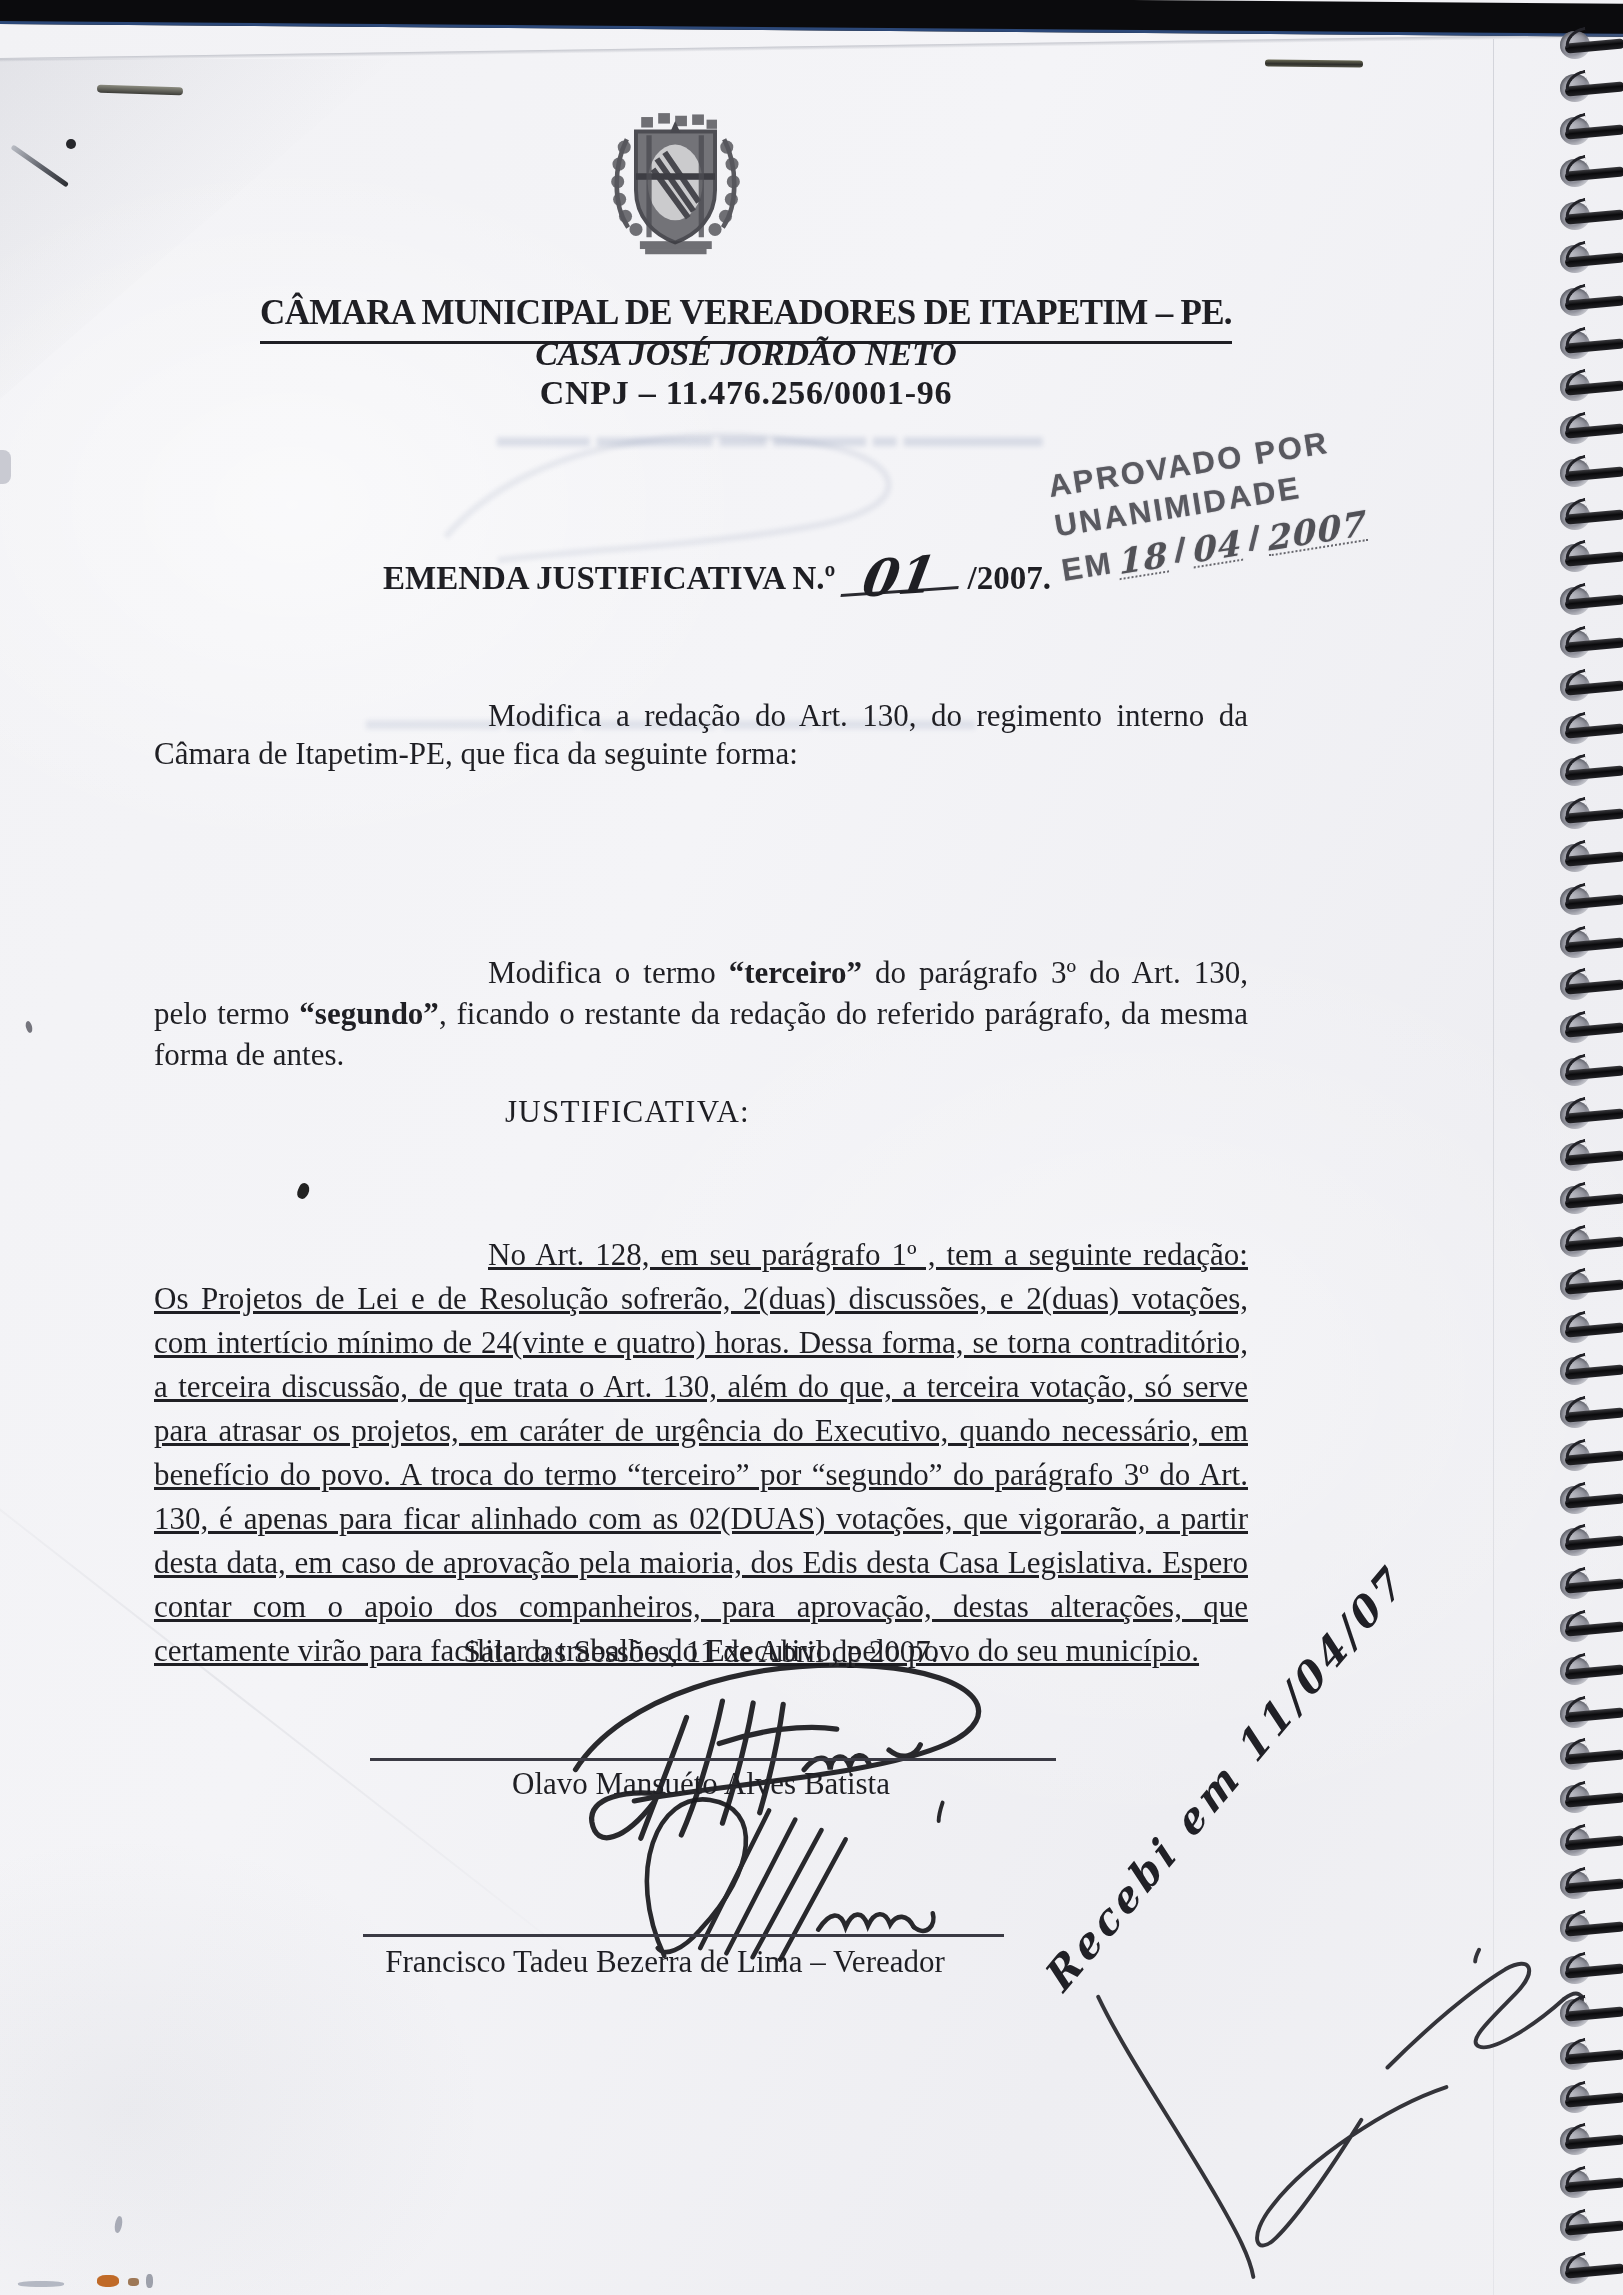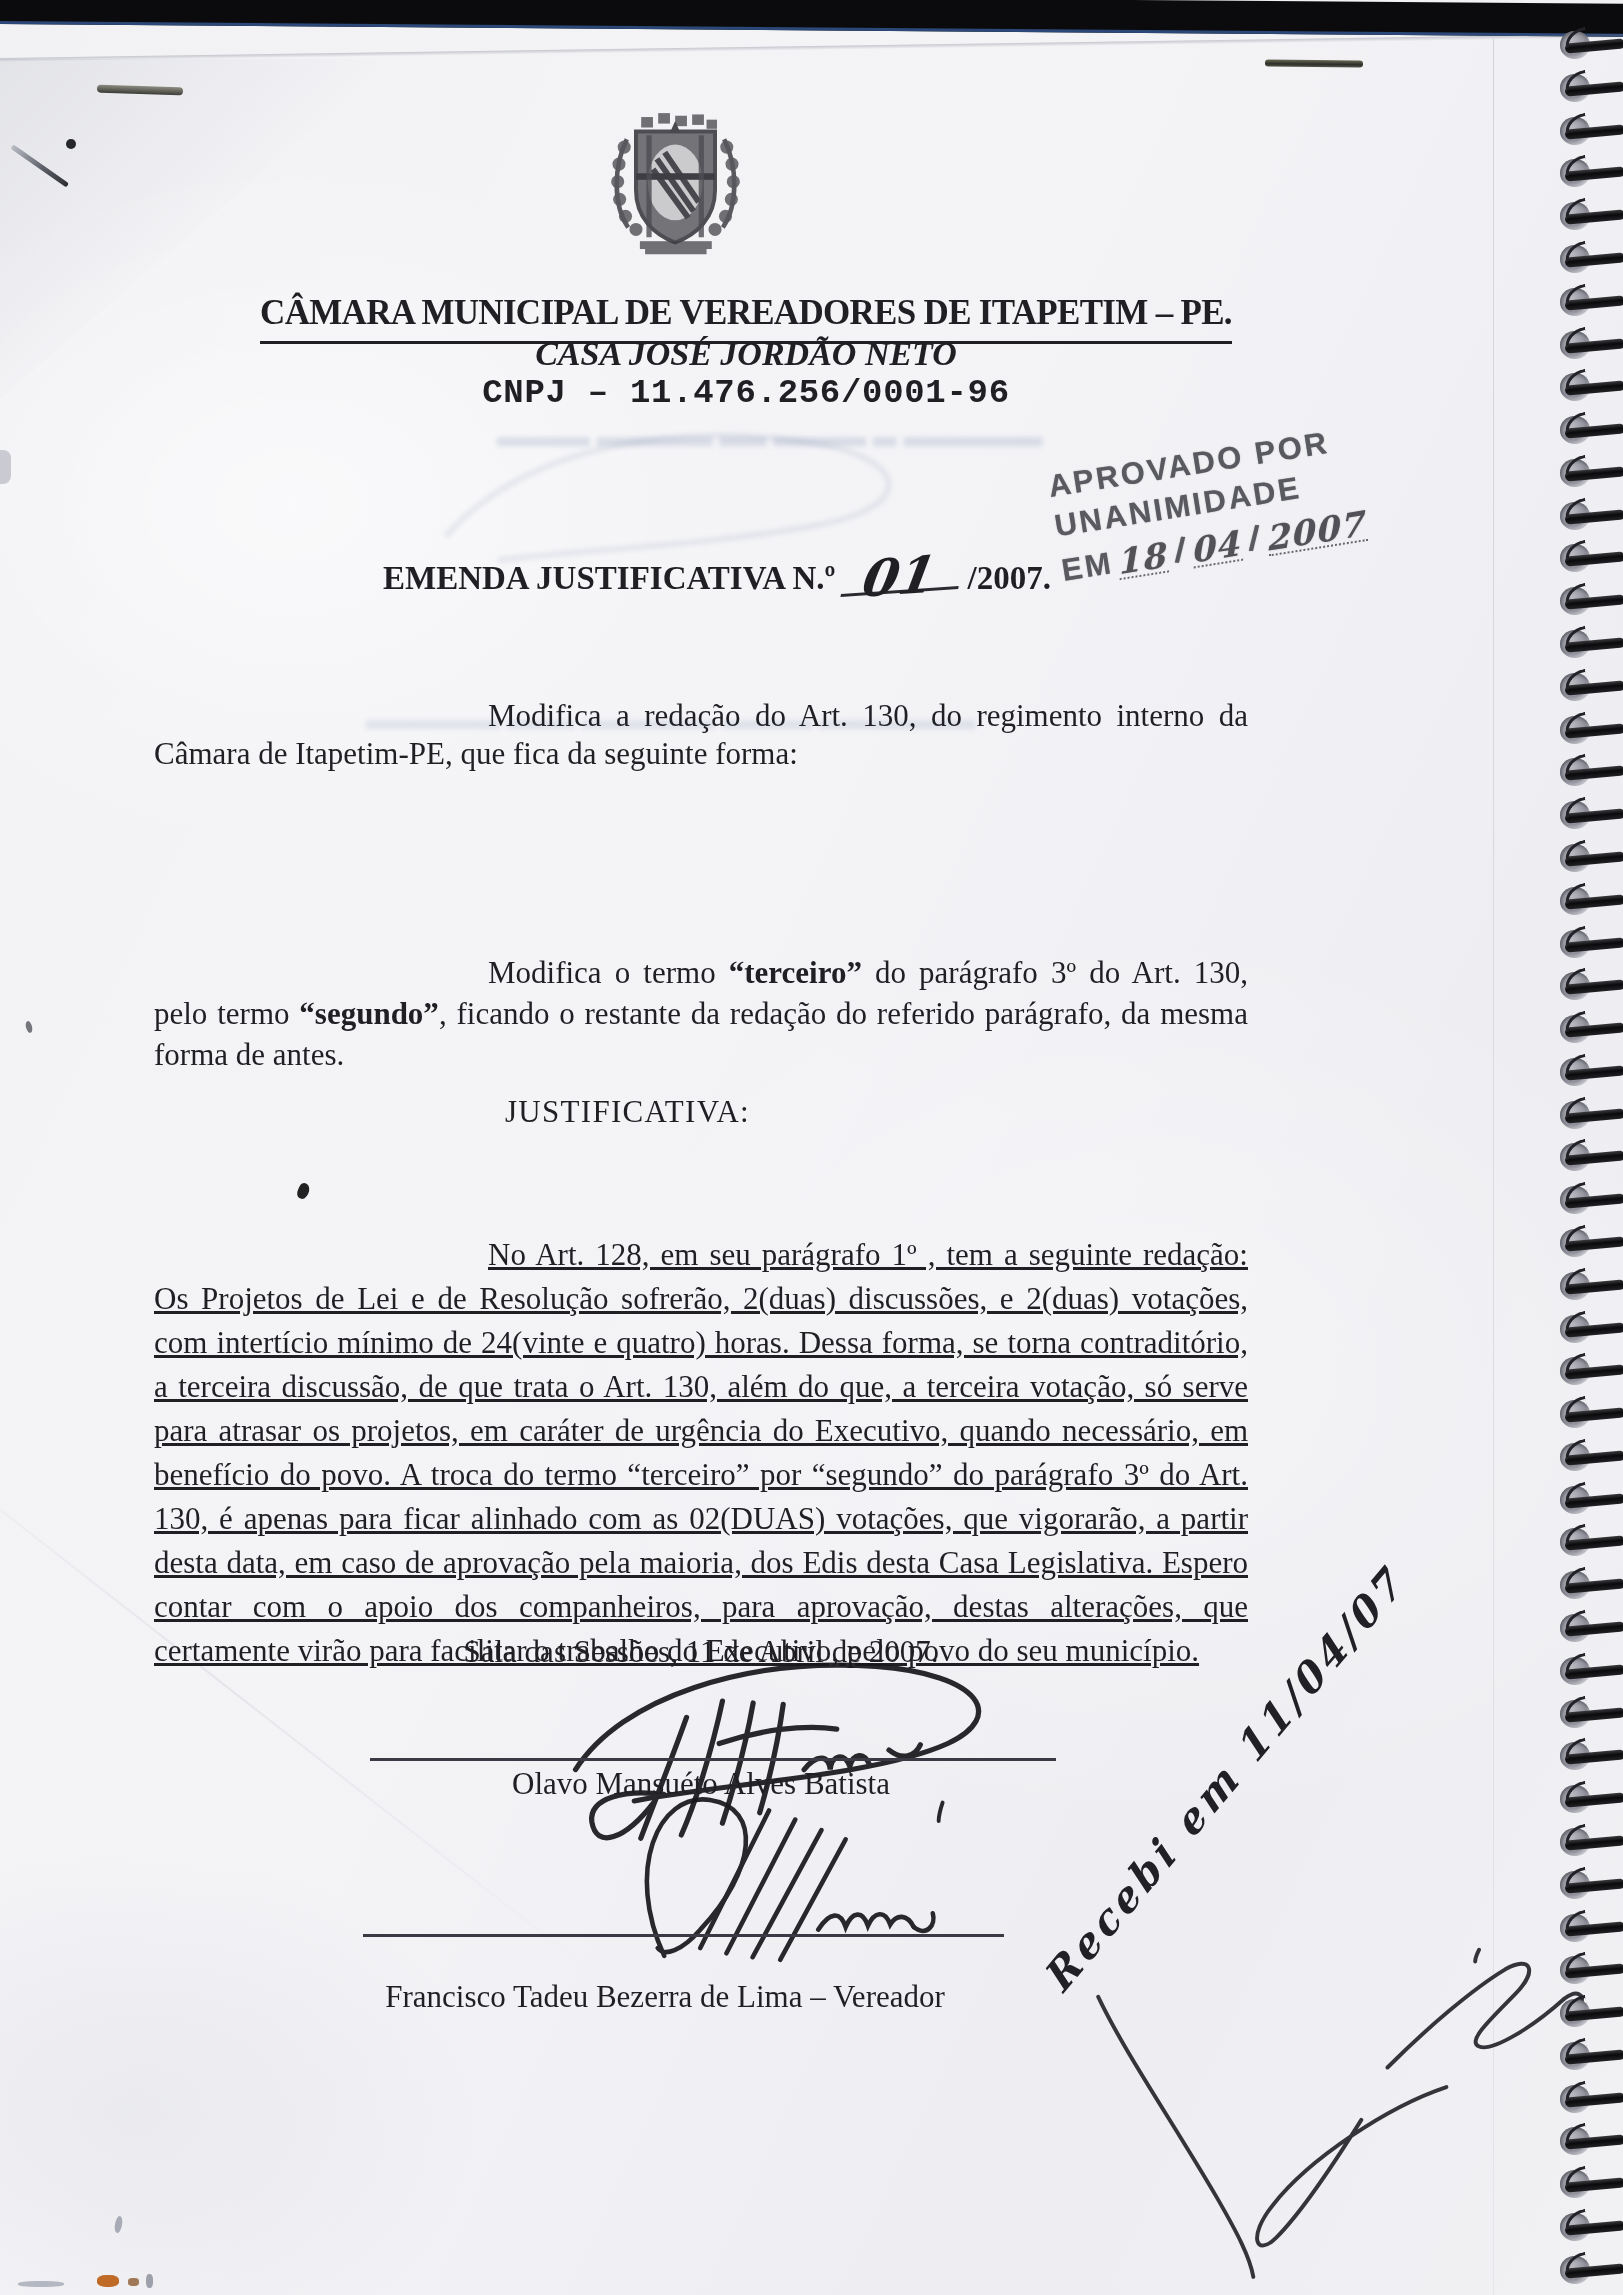--- a/index.html
+++ b/index.html
@@ -40,21 +40,21 @@
   
   .crest{position:absolute;left:602px;top:113px;width:147px;height:144px;filter:blur(0.4px);opacity:.92;}
   
   .ghost{position:absolute;filter:blur(2.6px);opacity:.16;color:#4a5f8e;font-weight:bold;white-space:nowrap;}
   .ghost-sig{position:absolute;left:406px;top:406px;opacity:.10;filter:blur(2px);}
   
   .hdr1{position:absolute;left:0;top:293px;width:1492px;text-align:center;font-size:35px;font-weight:bold;
     letter-spacing:-0.7px;white-space:nowrap;}
   .hdr1 span{border-bottom:3.9px solid #1f1f24;padding-bottom:9px;}
   .hdr2{position:absolute;left:0;top:335px;width:1492px;text-align:center;font-size:34px;font-weight:bold;font-style:italic;}
-  .hdr3{position:absolute;left:0;top:374px;width:1492px;text-align:center;font-size:34px;font-weight:bold;letter-spacing:0.7px;font-family:Liberation Mono, monospace;}
+  .hdr3{position:absolute;left:0;top:374px;width:1492px;text-align:center;font-size:34px;font-weight:bold;letter-spacing:0.7px;}
   
   .stamp{position:absolute;left:1053px;top:440px;width:366px;transform:rotate(-9deg);
     font-family:"Liberation Sans","DejaVu Sans",sans-serif;color:#45454c;opacity:.88;}
   .stamp .ln{font-size:31px;font-weight:bold;letter-spacing:2.6px;white-space:nowrap;
     text-shadow:0 0 1.3px rgba(70,70,80,.55);}
   .stamp .ln2{margin-top:3.9px;}
   .stamp .ln3{margin-top:5.2px;display:flex;align-items:flex-end;gap:6.5px;}
   .stamp .hand{font-family:"DejaVu Serif",serif;font-style:italic;font-weight:bold;font-size:34px;
     letter-spacing:1.3px;color:#3c3c42;transform:skewX(-8deg);border-bottom:2.6px dotted #55555c;line-height:.9;}
   .stamp .slash{font-size:35px;font-weight:bold;transform:rotate(12deg);}
@@ -69,21 +69,21 @@
   .p1{top:666px;line-height:38px;}
   .art{position:absolute;left:154px;top:809px;width:1094px;font-size:31px;}
   .p2{top:921px;line-height:41px;}
   .just-h{position:absolute;left:505px;top:1094px;font-size:31px;letter-spacing:1.3px;}
   .pj{top:1202px;line-height:44px;text-decoration:underline;}
   .dateline{position:absolute;left:154px;top:1634px;width:1094px;text-align:center;font-size:31px;}
   
   .sigline1{position:absolute;left:370px;top:1758px;width:686px;height:2.6px;background:#3a3a44;}
   .signame1{position:absolute;left:154px;top:1766px;width:1094px;text-align:center;font-size:31px;}
   .sigline2{position:absolute;left:363px;top:1934px;width:641px;height:2.6px;background:#3a3a44;}
-  .signame2{position:absolute;left:118px;top:1944px;width:1094px;text-align:center;font-size:31px;margin-top:35px;}
+  .signame2{position:absolute;left:118px;top:1944px;width:1094px;text-align:center;font-size:31px;}
   .sig-svg{position:absolute;}
   
   .recnote{position:absolute;left:1037px;top:1966px;transform:rotate(-50deg);transform-origin:left top;
     font-family:"DejaVu Serif",serif;font-style:italic;font-weight:bold;font-size:41px;letter-spacing:4.6px;
     color:#202026;white-space:nowrap;transform:rotate(-50deg) skewX(-6deg);}
   
   .coil{position:absolute;left:1560px;width:63px;height:30px;}
   .coil .hole{position:absolute;left:0;top:1.3px;width:30px;height:27.5px;border-radius:50%;
     background:radial-gradient(circle at 40% 35%,#b9bac2,#8e8f99 55%,#d8d9df 80%);
     box-shadow:inset 1.3px 2px 3.9px rgba(40,42,50,.55);}

